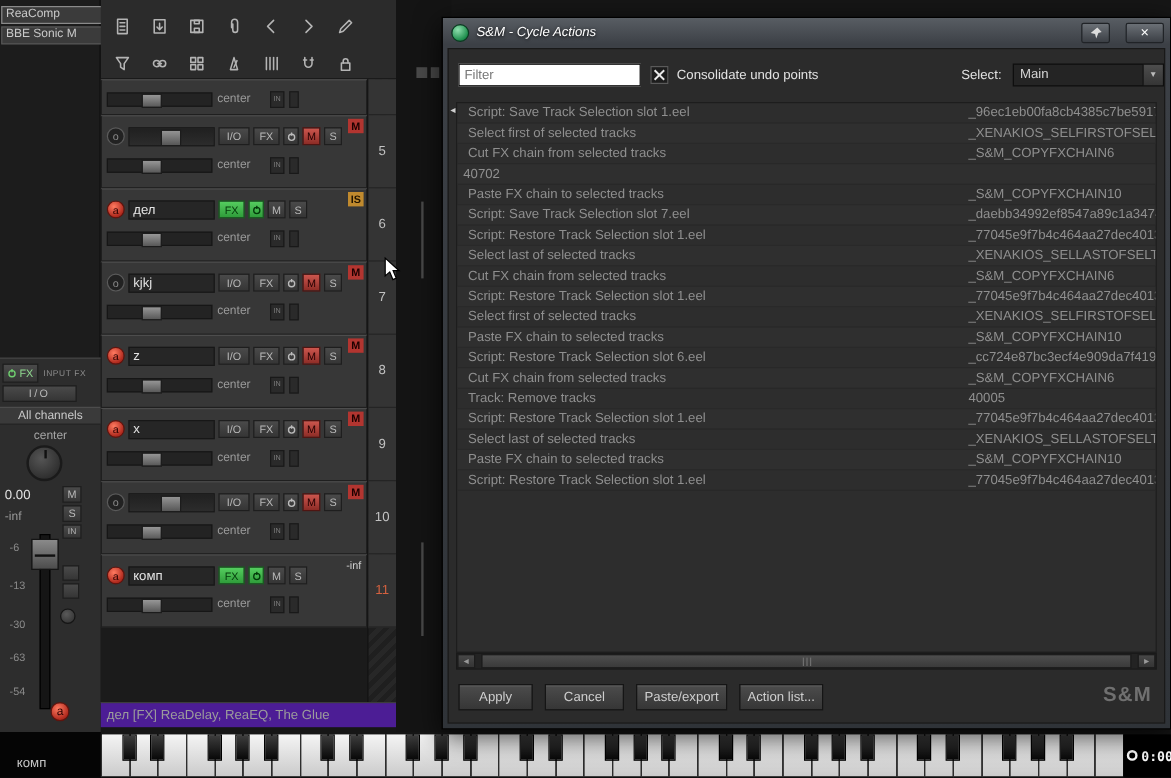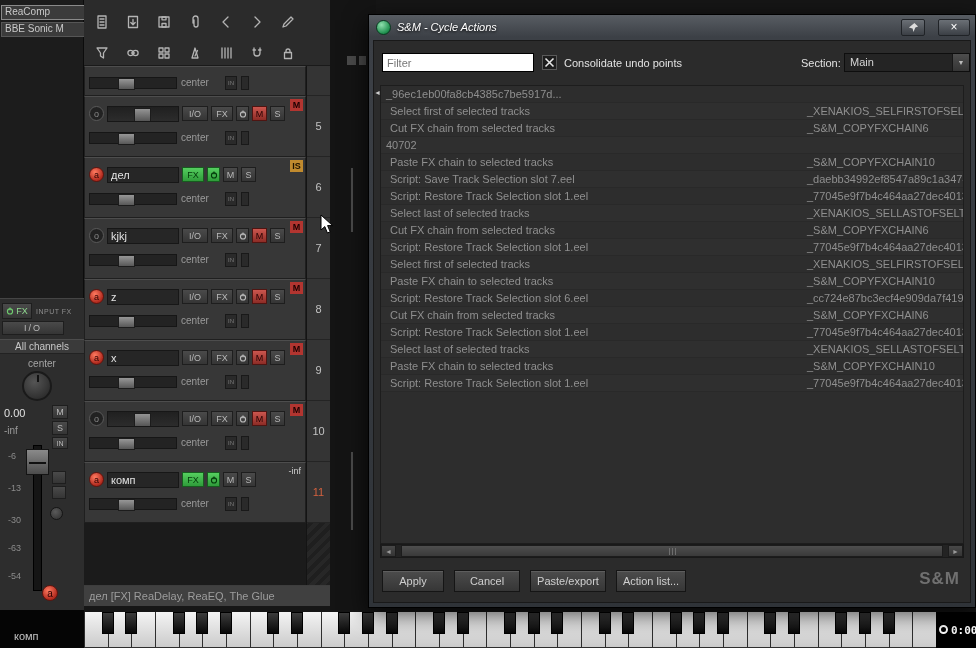--- a/index.html
+++ b/index.html
@@ -86,21 +86,21 @@
   .t-badge{position:absolute;right:2px;top:2px;z-index:3;font-weight:bold;}
   .t-badge.b-red{width:13px;height:12px;background:#b23530;color:#1d0000;font-size:9px;text-align:center;line-height:12px;}
   .t-badge.b-orange{width:13px;height:12px;background:#c08a2e;color:#201400;font-size:9px;text-align:center;line-height:12px;}
   .t-badge.b-plain{color:#cfcfcf;font-size:9px;font-weight:normal;right:4px;top:3px;}
   .tracks-filler{width:222px;height:62px;background:#1b1b1b;}
   .numstrip{position:absolute;left:306px;top:66px;width:24px;height:519px;
             background:repeating-linear-gradient(135deg,#272727 0 4px,#1f1f1f 4px 8px);border-left:1px solid #141414;}
   .numcell{height:61px;background:#343434;border-bottom:1px solid #242424;display:flex;align-items:center;
            justify-content:center;font-size:11px;color:#c2c2c2;}
   .numcell.first{height:30px;}
-  .statusbar{position:absolute;left:84px;top:585px;width:262px;height:21px;background:#404040;
+  .statusbar{position:absolute;left:84px;top:585px;width:262px;height:21px;background:#4c1d95;
              border-top:1px solid #3d3d3d;color:#9c9c9c;font-size:11px;line-height:20px;padding-left:5px;
              overflow:hidden;white-space:nowrap;}
 
   
   .arrange{position:absolute;left:330px;top:0;width:46px;height:610px;background:#141414;}
   .ar-frag{position:absolute;background:#4a4a4a;}
 
   
   .dialog{position:absolute;left:368px;top:14px;width:608px;height:594px;
           background:linear-gradient(#585d63,#3c4046 22px,#2f3338);border:1px solid #000;
@@ -513,29 +513,30 @@
     </div>
     <div class="d-client">
       <div class="dock-arrow">◄</div>
       <input class="d-filter" placeholder="Filter" style="">
       <div class="d-chk">
         <svg width="11" height="11" viewBox="0 0 11 11">
             <path d="M1.5 1.5 L9.5 9.5 M9.5 1.5 L1.5 9.5" stroke="#e8e8e8" stroke-width="1.6"></path>
           </svg>
       </div>
       <div class="d-chk-label">Consolidate undo points</div>
-      <div class="d-sec-label">Section:</div>
+      <div class="d-sec-label">Select:</div>
       <div class="d-select">
         <span>Main</span>
         <span class="arrow">▼</span>
       </div>
 
       <div class="d-table">
         <div>
   <div class="d-row">
+    <span class="c1">Script: Save Track Selection slot 1.eel</span>
     <span class="c2">_96ec1eb00fa8cb4385c7be5917d...</span>
   </div>
 
   <div class="d-row">
     <span class="c1">Select first of selected tracks</span>
     <span class="c2">_XENAKIOS_SELFIRSTOFSELTRAX</span>
   </div>
 
   <div class="d-row">
     <span class="c1">Cut FX chain from selected tracks</span>
@@ -589,20 +590,24 @@
   <div class="d-row">
     <span class="c1">Script: Restore Track Selection slot 6.eel</span>
     <span class="c2">_cc724e87bc3ecf4e909da7f4190...</span>
   </div>
 
   <div class="d-row">
     <span class="c1">Cut FX chain from selected tracks</span>
     <span class="c2">_S&amp;M_COPYFXCHAIN6</span>
   </div>
 
+  <div class="d-row">
+    <span class="c1">Track: Remove tracks</span>
+    <span class="c2">40005</span>
+  </div>
 
   <div class="d-row">
     <span class="c1">Script: Restore Track Selection slot 1.eel</span>
     <span class="c2">_77045e9f7b4c464aa27dec40132...</span>
   </div>
 
   <div class="d-row">
     <span class="c1">Select last of selected tracks</span>
     <span class="c2">_XENAKIOS_SELLASTOFSELTRAX</span>
   </div>

